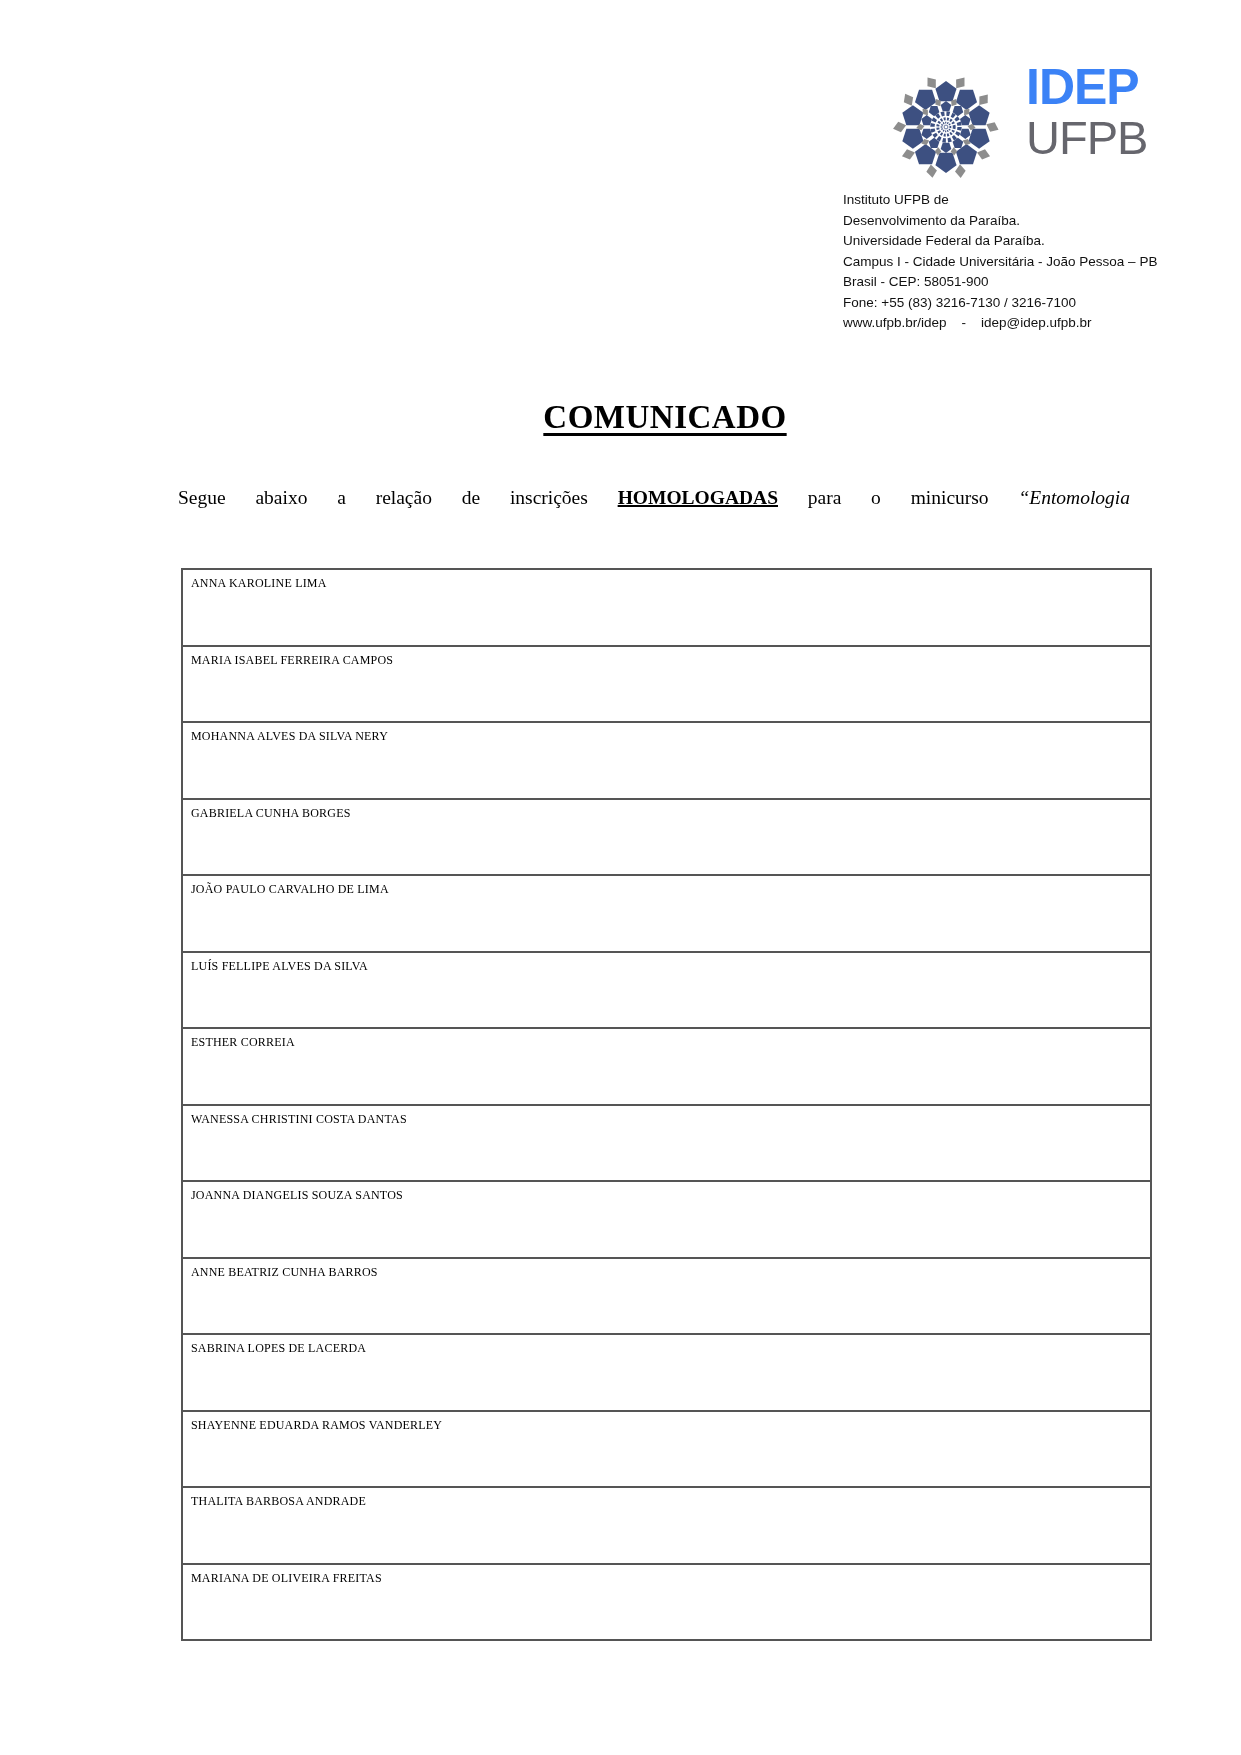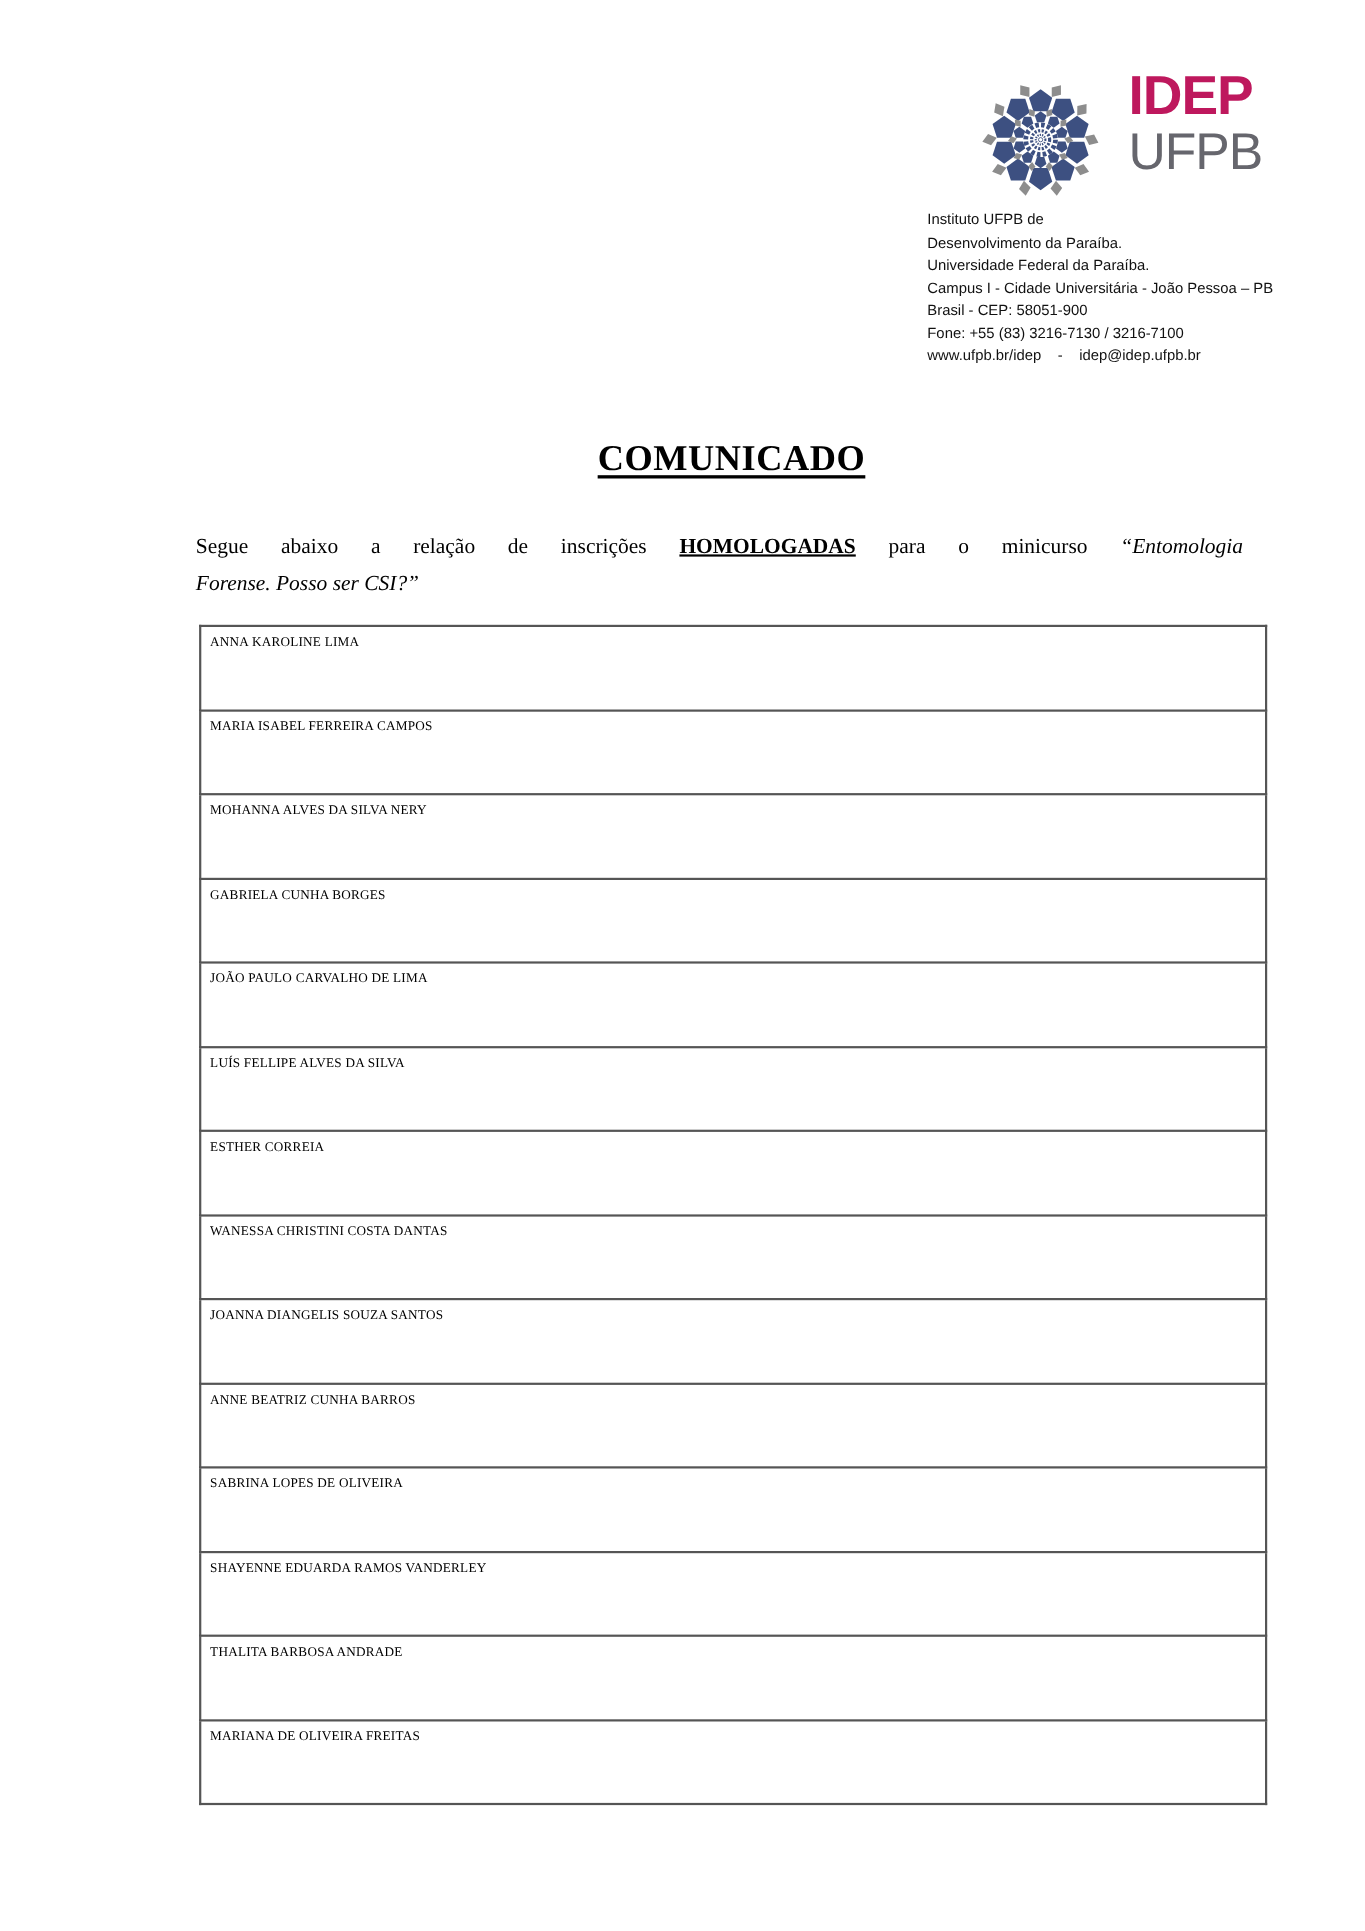--- a/index.html
+++ b/index.html
@@ -6,21 +6,21 @@
   body{
     width:1241px;height:1755px;position:relative;
     font-family:"Liberation Serif","DejaVu Serif",serif;
     color:#000;
   }
   
   .logo-mark{position:absolute;left:888px;top:68px;width:116px;height:118px;}
   .brand{position:absolute;left:1026px;top:62px;line-height:1;}
   .brand-top{
     font-family:"Liberation Sans","DejaVu Sans",sans-serif;
-    font-weight:700;font-size:50px;letter-spacing:-1px;color:#be185d;display:block;
+    font-weight:700;font-size:50px;letter-spacing:-1px;color:#3b82f6;display:block;
   }
   .brand-bottom{
     font-family:"Liberation Sans","DejaVu Sans",sans-serif;
     font-weight:400;font-size:47px;letter-spacing:-1px;color:#66666d;display:block;margin-top:2px;
   }
   .contact{
     position:absolute;left:843px;top:190px;width:340px;
     font-family:"Liberation Sans","DejaVu Sans",sans-serif;
     font-size:13.5px;line-height:20.5px;color:#111;
   }
@@ -136,21 +136,20 @@
 
 <div class="doc-title">COMUNICADO</div>
 
 <div class="intro">
   <div class="line1">
     <span>Segue abaixo a relação de inscrições</span>
     <span class="homolog">HOMOLOGADAS</span>
     <span>para o minicurso</span>
     <span class="crs">“Entomologia</span>
   </div>
-  <div class="line2 crs">Forense. Posso ser CSI?”</div>
 </div>
 
 <table class="names-table">
   <tbody>
       <tr>
         <td>ANNA KAROLINE LIMA</td>
       </tr>
       <tr>
         <td>MARIA ISABEL FERREIRA CAMPOS</td>
       </tr>
@@ -172,21 +171,21 @@
       <tr>
         <td>WANESSA CHRISTINI COSTA DANTAS</td>
       </tr>
       <tr>
         <td>JOANNA DIANGELIS SOUZA SANTOS</td>
       </tr>
       <tr>
         <td>ANNE BEATRIZ CUNHA BARROS</td>
       </tr>
       <tr>
-        <td>SABRINA LOPES DE OLIVEIRA</td>
+        <td>SABRINA LOPES DE LACERDA</td>
       </tr>
       <tr>
         <td>SHAYENNE EDUARDA RAMOS VANDERLEY</td>
       </tr>
       <tr>
         <td>THALITA BARBOSA ANDRADE</td>
       </tr>
       <tr>
         <td>MARIANA DE OLIVEIRA FREITAS</td>
       </tr>

